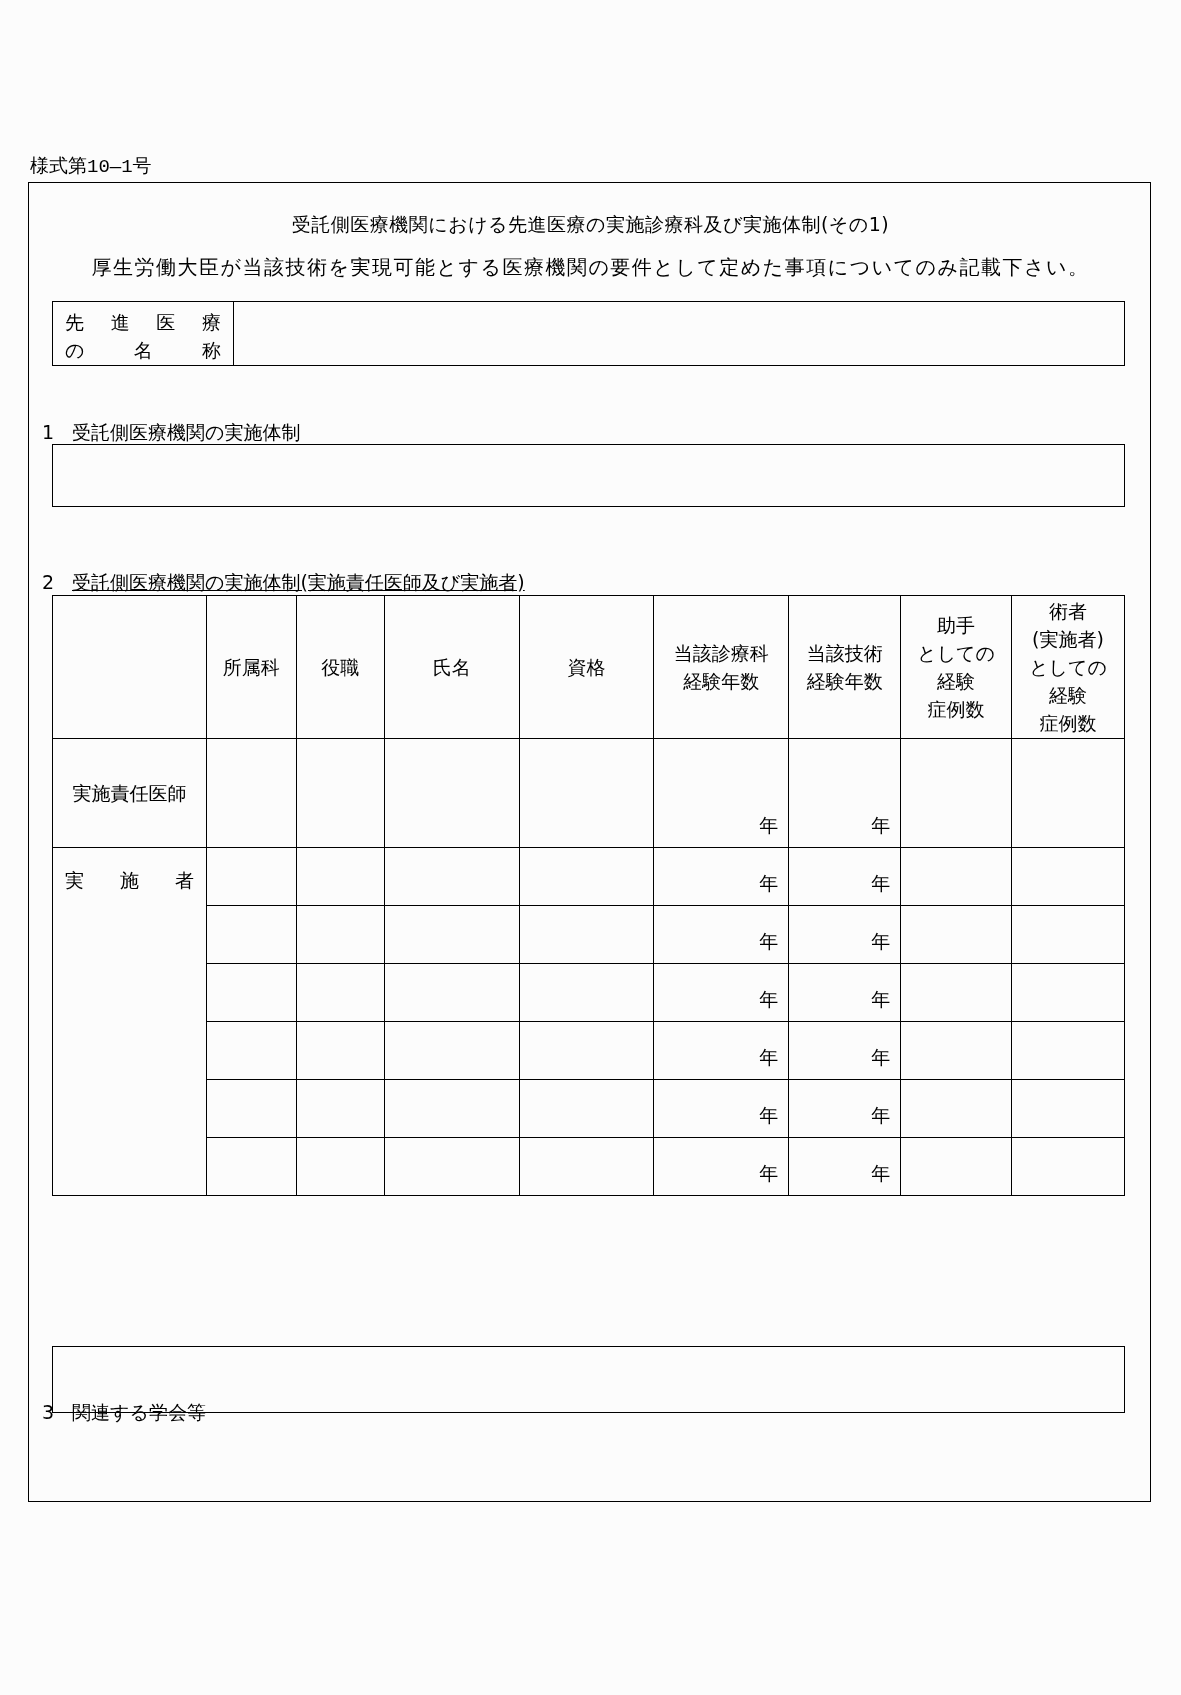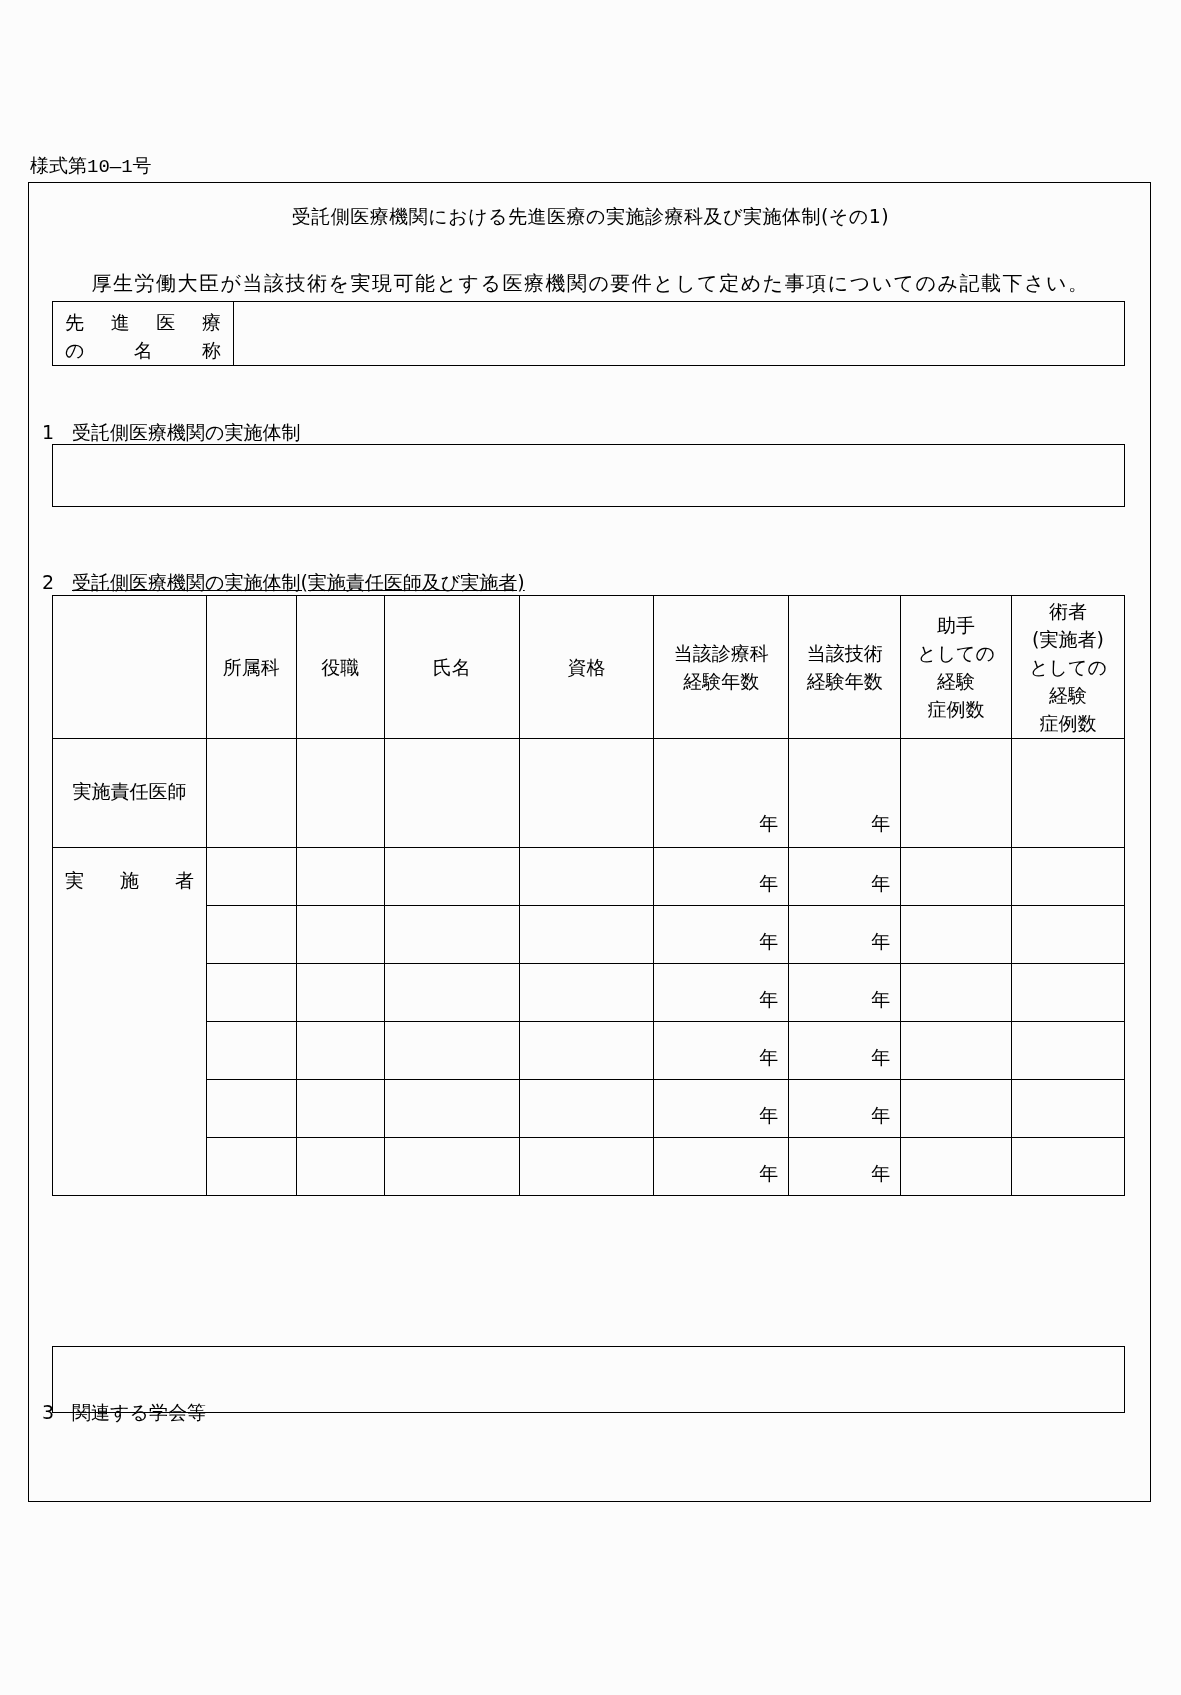--- a/index.html
+++ b/index.html
@@ -1,22 +1,22 @@
 <!DOCTYPE html>
 <html><head>
 <meta charset="utf-8">
 <style>
   html, body { margin:0; padding:0; background:#fcfcfc; }
   body { width:1181px; height:1695px; position:relative; overflow:hidden;
          font-family:"DejaVu Sans","Liberation Sans",sans-serif; color:#000; }
   .abs { position:absolute; }
   .form-id { left:30px; top:153px; font-size:19px;font-family:Liberation Mono, monospace; }
   .frame { left:28px; top:182px; width:1123px; height:1320px; border:1.5px solid #000; box-sizing:border-box; }
-  .title { left:0; width:1181px; top:204px; text-align:center; font-size:19px; letter-spacing:0.5px; }
-  .instr { left:0; width:1181px; top:270px; text-align:center; font-size:20px; letter-spacing:1.5px; }
+  .title { left:0; width:1181px; top:212px; text-align:center; font-size:19px; letter-spacing:0.5px; }
+  .instr { left:0; width:1181px; top:254px; text-align:center; font-size:20px; letter-spacing:1.5px; }
   table { border-collapse:collapse; }
   td { border:1.5px solid #000; padding:0; font-size:19px; }
   .name-table { left:52px; top:301px; width:1073px; height:65px; }
   .name-label { width:181px; padding:4px 12px 0 12px; line-height:28px; box-sizing:border-box; }
   .spread { display:flex; justify-content:space-between; }
   .sec-label { left:42px; font-size:19px; }
   .sec-num { display:inline-block; width:30px; }
   .box { left:52px; width:1073px; border:1.5px solid #000; box-sizing:border-box; }
   .staff { left:52px; top:595px; width:1073px; }
   .staff td { text-align:center; vertical-align:middle; line-height:28px; }
@@ -91,21 +91,21 @@
 としての
 経験
 症例数</td>
     <td style="white-space:pre-line;">術者
 (実施者)
 としての
 経験
 症例数</td>
   </tr>
 
-  <tr style="height:109px;font-family:Liberation Mono, monospace;">
+  <tr style="height:109px;">
     <td class="rowhead">実施責任医師</td>
     <td></td>
     <td></td>
     <td></td>
     <td></td>
     <td class="yr">年</td>
     <td class="yr">年</td>
     <td></td>
     <td></td>
   </tr>

